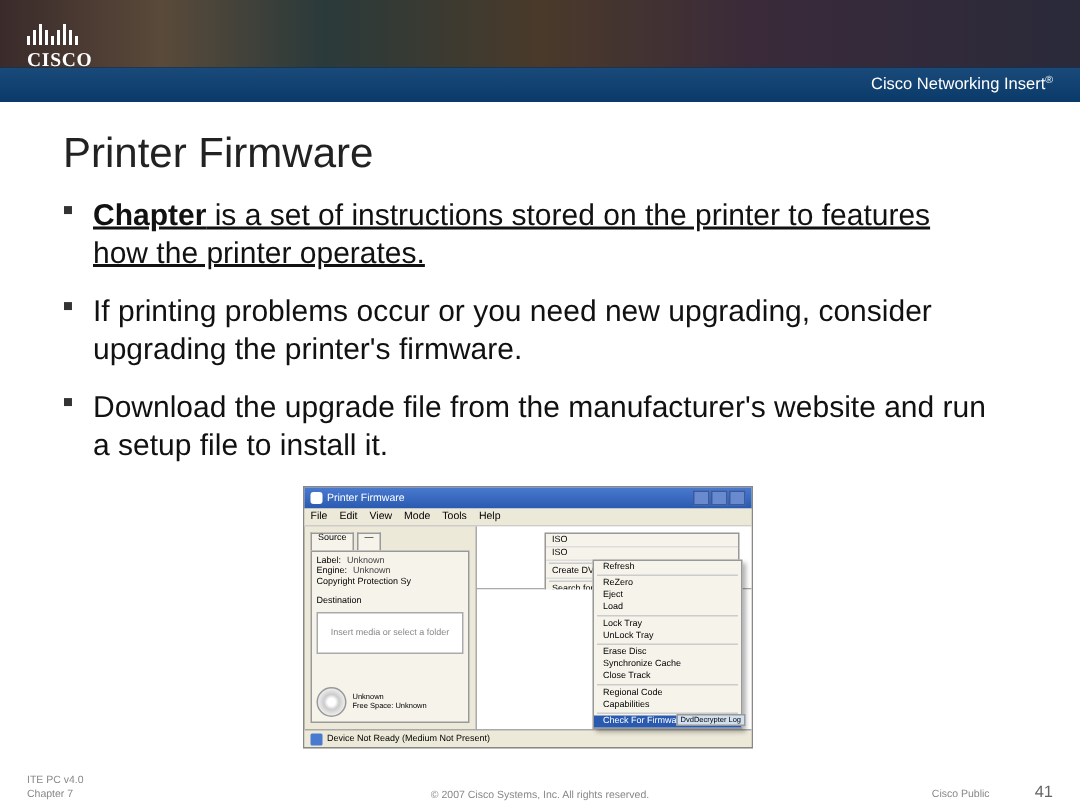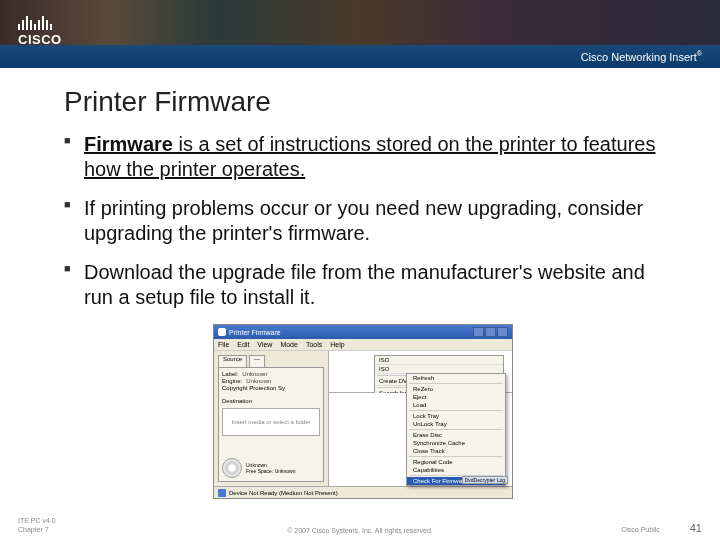--- a/index.html
+++ b/index.html
@@ -4,25 +4,25 @@
 <style>
   * { margin: 0; padding: 0; box-sizing: border-box; }
   body { width: 720px; height: 540px; font-family: Arial, sans-serif; background: #fff; overflow: hidden; position: relative; }
 
   .header { width: 100%; height: 68px; background: #000; position: relative; }
   .header-photo-strip { position: absolute; top: 0; left: 0; right: 0; height: 45px; background: linear-gradient(90deg, #3a2a2a 0%, #5a4a3a 15%, #2a3a3a 30%, #4a3a2a 50%, #3a2a3a 70%, #2a2a3a 100%); }
   .header-bar { position: absolute; bottom: 0; left: 0; right: 0; height: 23px; background: linear-gradient(#1a4a7a, #0a3a6a); }
   .cisco-logo { position: absolute; left: 18px; top: 10px; color: #fff; }
   .cisco-bars { display: flex; align-items: flex-end; gap: 2px; height: 20px; }
   .cisco-bars span { width: 2px; background: #fff; }
-  .cisco-text { font-size: 13px; font-weight: bold; letter-spacing: 0.5px; margin-top: 2px; }
+  .cisco-text { font-size: 13px; font-weight: bold; letter-spacing: 0.5px; margin-top: 2px; font-family: Liberation Serif, serif; }
   .academy { position: absolute; right: 18px; top: 50px; color: #fff; font-size: 11px; }
   .academy sup { font-size: 7px; }
 
-  .content { padding: 18px 58px 0 64px; }
+  .content { padding: 18px 58px 0 42px; }
   .title { font-size: 28px; font-weight: normal; color: #222; margin-bottom: 14px; font-family: Arial, sans-serif; }
   .bullets { list-style: none; }
   .bullets li { font-size: 20px; color: #111; line-height: 1.25; margin-bottom: 14px; padding-left: 20px; position: relative; }
   .bullets li::before { content: "■"; position: absolute; left: 0; top: 2px; font-size: 11px; color: #333; }
   .bold { font-weight: bold; }
   .underline { text-decoration: underline; }
 
   .screenshot { width: 300px; height: 175px; margin: 4px auto 0 auto; border: 1px solid #888; background: #ece9d8; font-family: Tahoma, sans-serif; font-size: 7px; color: #000; position: relative; }
   .ss-titlebar { height: 14px; background: linear-gradient(#4a7ad0, #2a5ab0); color: #fff; display: flex; align-items: center; padding: 0 4px; font-size: 7px; }
   .ss-titlebar-icon { width: 8px; height: 8px; background: #fff; border-radius: 2px; margin-right: 3px; }
@@ -81,21 +81,21 @@
     </div>
     <div class="cisco-text">CISCO</div>
   </div>
   <div class="academy"><span>Cisco Networking Insert</span><sup>®</sup></div>
 </div>
 
 <div class="content">
   <h1 class="title">Printer Firmware</h1>
   <ul class="bullets">
     <li>
-      <span class="bold underline">Firmware</span><span class="underline"> is a set of instructions stored on the printer to features how the printer operates.</span>
+      <span class="bold underline">Chapter</span><span class="underline"> is a set of instructions stored on the printer to features how the printer operates.</span>
     </li>
     <li>If printing problems occur or you need new upgrading, consider upgrading the printer's firmware.</li>
     <li>Download the upgrade file from the manufacturer's website and run a setup file to install it.</li>
   </ul>
 
   <div class="screenshot">
     <div class="ss-titlebar">
       <span class="ss-titlebar-icon"></span>
       <span>Printer Firmware</span>
       <div class="ss-titlebar-btns">

